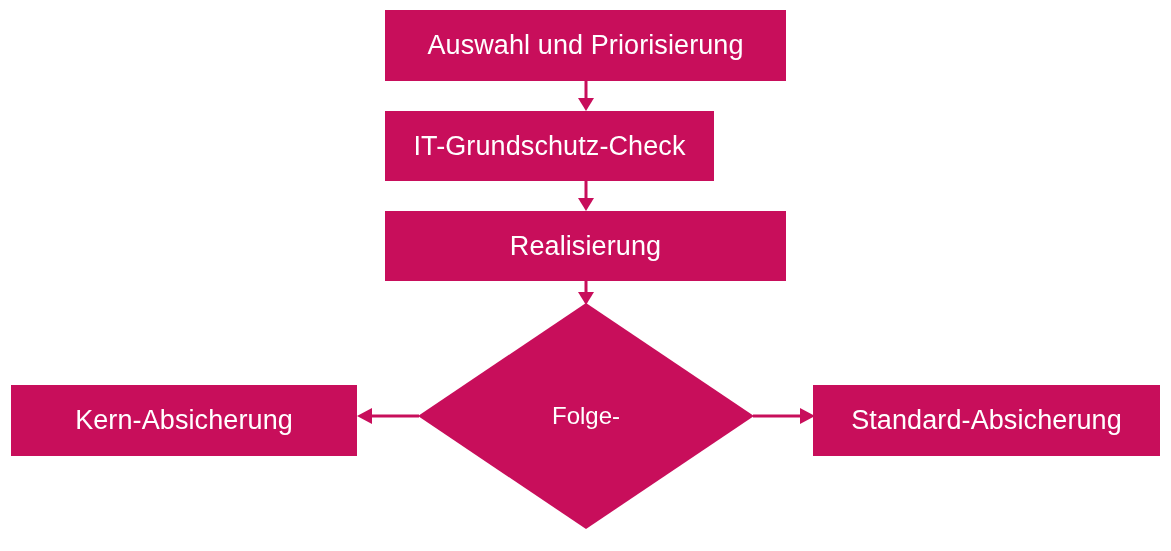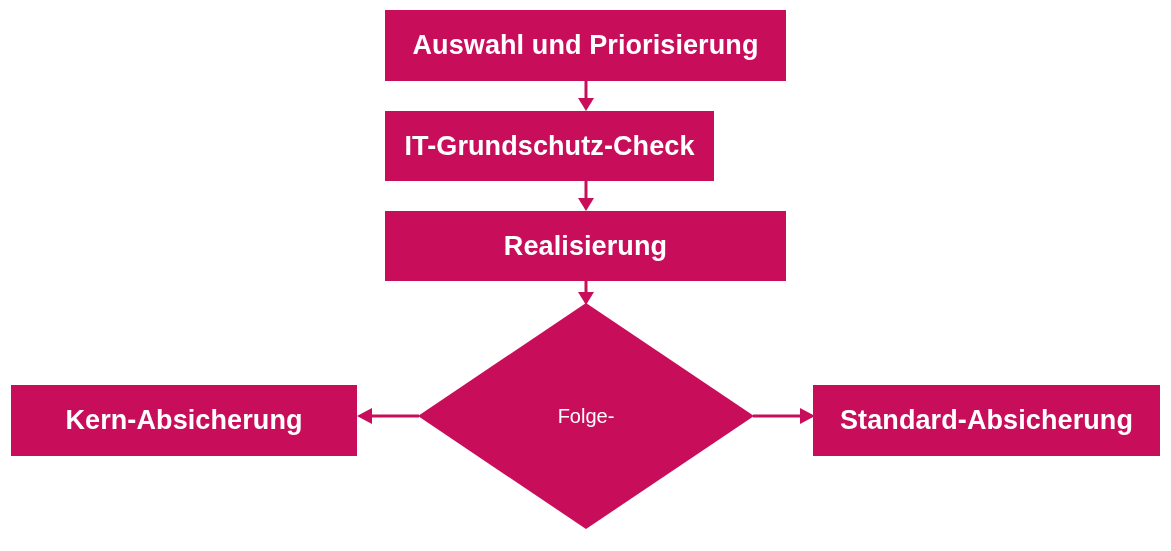--- a/index.html
+++ b/index.html
@@ -17,21 +17,21 @@
     background: #ffffff;
     overflow: hidden;
   }
   .node {
     position: absolute;
     display: flex;
     align-items: center;
     justify-content: center;
     color: #ffffff;
     font-size: 27px;
-    font-weight: 700;
+    font-weight: 400;
     line-height: 1.12;
     text-align: center;
     letter-spacing: 0.1px;
     box-sizing: border-box;
     padding: 2px 8px;
   }
   .rect {
     background: #c80e5b;
   }
   .diamond-wrap {
@@ -43,21 +43,21 @@
     background: #c80e5b;
     clip-path: polygon(50% 0%, 100% 50%, 50% 100%, 0% 50%);
   }
   .diamond-label {
     position: absolute;
     inset: 0;
     display: flex;
     align-items: center;
     justify-content: center;
     color: #ffffff;
-    font-size: 20px;
+    font-size: 24px;
     line-height: 1.14;
     text-align: center;
   }
   .conn {
     position: absolute;
   }
   .conn svg {
     display: block;
     overflow: visible;
   }

